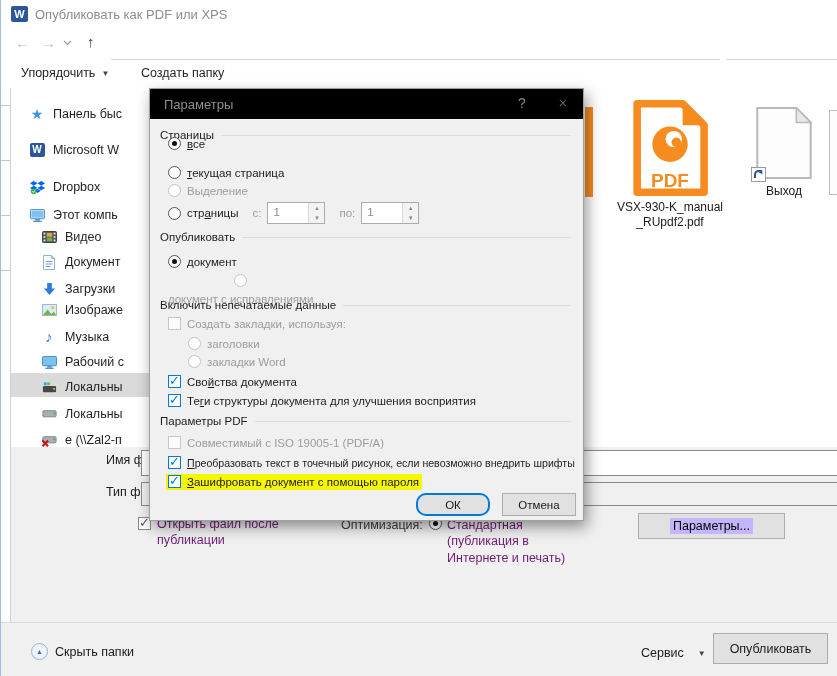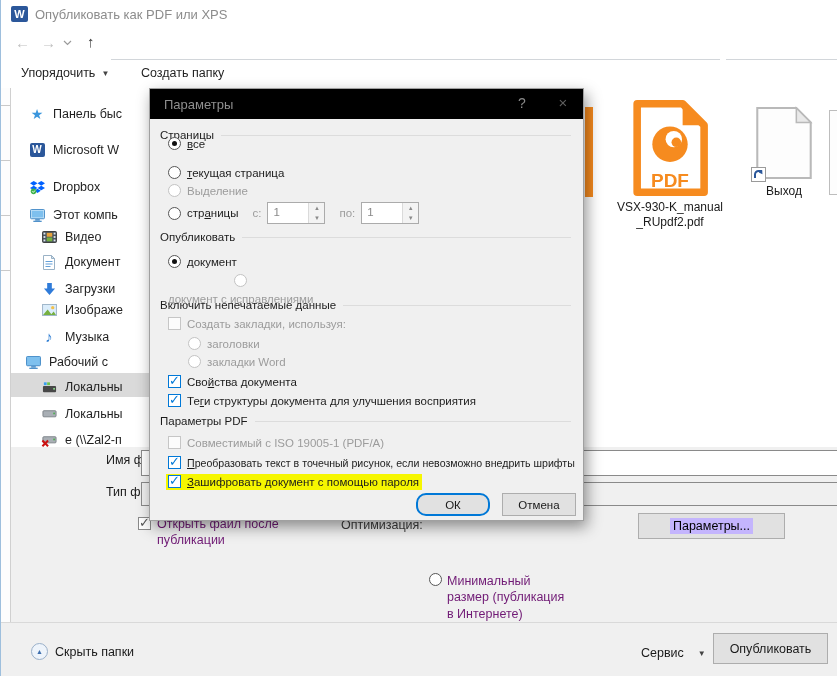--- a/index.html
+++ b/index.html
@@ -309,21 +309,21 @@
           <circle cx="11.5" cy="4" r="1.8" fill="#f2c04b"></circle>
           <path d="M1 12 6 6l4 5 2.5-3 2.5 4z" fill="#76b041"></path>
         </svg>
     </span>
     <span>Изображе</span>
   </div>
   <div class="side-row" style="left:40px;top:327px;">
     <span class="side-ic note">♪</span>
     <span>Музыка</span>
   </div>
-  <div class="side-row" style="left:24px;top:352px;">
+  <div class="side-row" style="left:40px;top:352px;">
     <span class="side-ic">
       <svg width="15" height="13" viewBox="0 0 16 14">
           <rect x="0.5" y="0.5" width="15" height="10" rx="1" fill="#7ec0ee" stroke="#3f87c5"></rect>
           <rect x="5.5" y="11" width="5" height="1.5" fill="#3f87c5"></rect>
           <rect x="3.5" y="12.6" width="9" height="1.3" fill="#3f87c5"></rect>
         </svg>
     </span>
     <span>Рабочий с</span>
   </div>
   <div class="side-row" style="left:40px;top:377px;">
@@ -361,23 +361,23 @@
     <div class="abs" id="fn-label">Имя файл</div>
     <div class="abs" id="fn-input"></div>
     <div class="abs" id="ft-label">Тип файл</div>
     <div class="abs" id="ft-select"></div>
 
     <div class="abs" id="openafter">
       <span class="cb gray checked"></span>
       <span class="lbl blue">Открыть файл после публикации</span>
     </div>
     <div class="abs" id="opt-label">Оптимизация:</div>
-    <div class="abs" id="opt-min">
-      <span class="radio"></span>
-      <span class="lbl blue">Минимальный размер (публикация в Интернете)</span>
+    <div class="abs" id="opt-std">
+      <span class="radio checked"></span>
+      <span class="lbl blue">Стандартная (публикация в Интернете и печать)</span>
     </div>
     <div class="abs" id="btn-params">
       <span style="background:#c4b5fd;padding:1px 3px;">Параметры...</span>
     </div>
   </div>
 
   <div class="abs" id="footbar">
     <div class="abs" id="hidefolders">
       <span class="circ">▲</span>
       <span>Скрыть папки</span>

